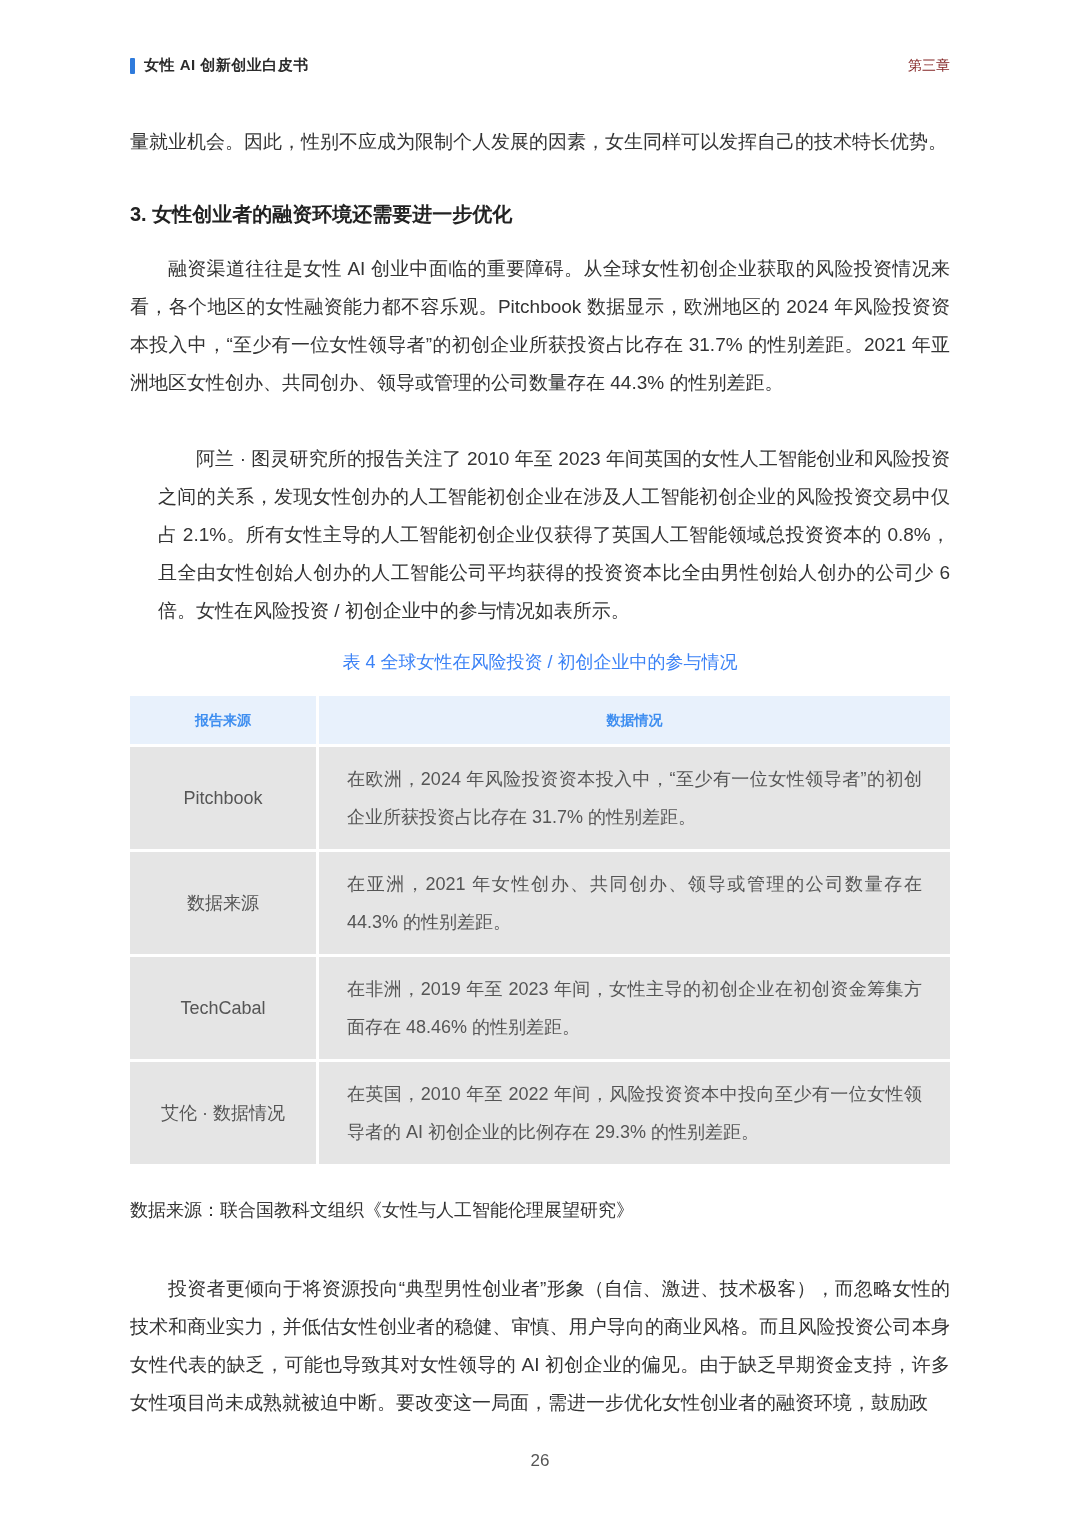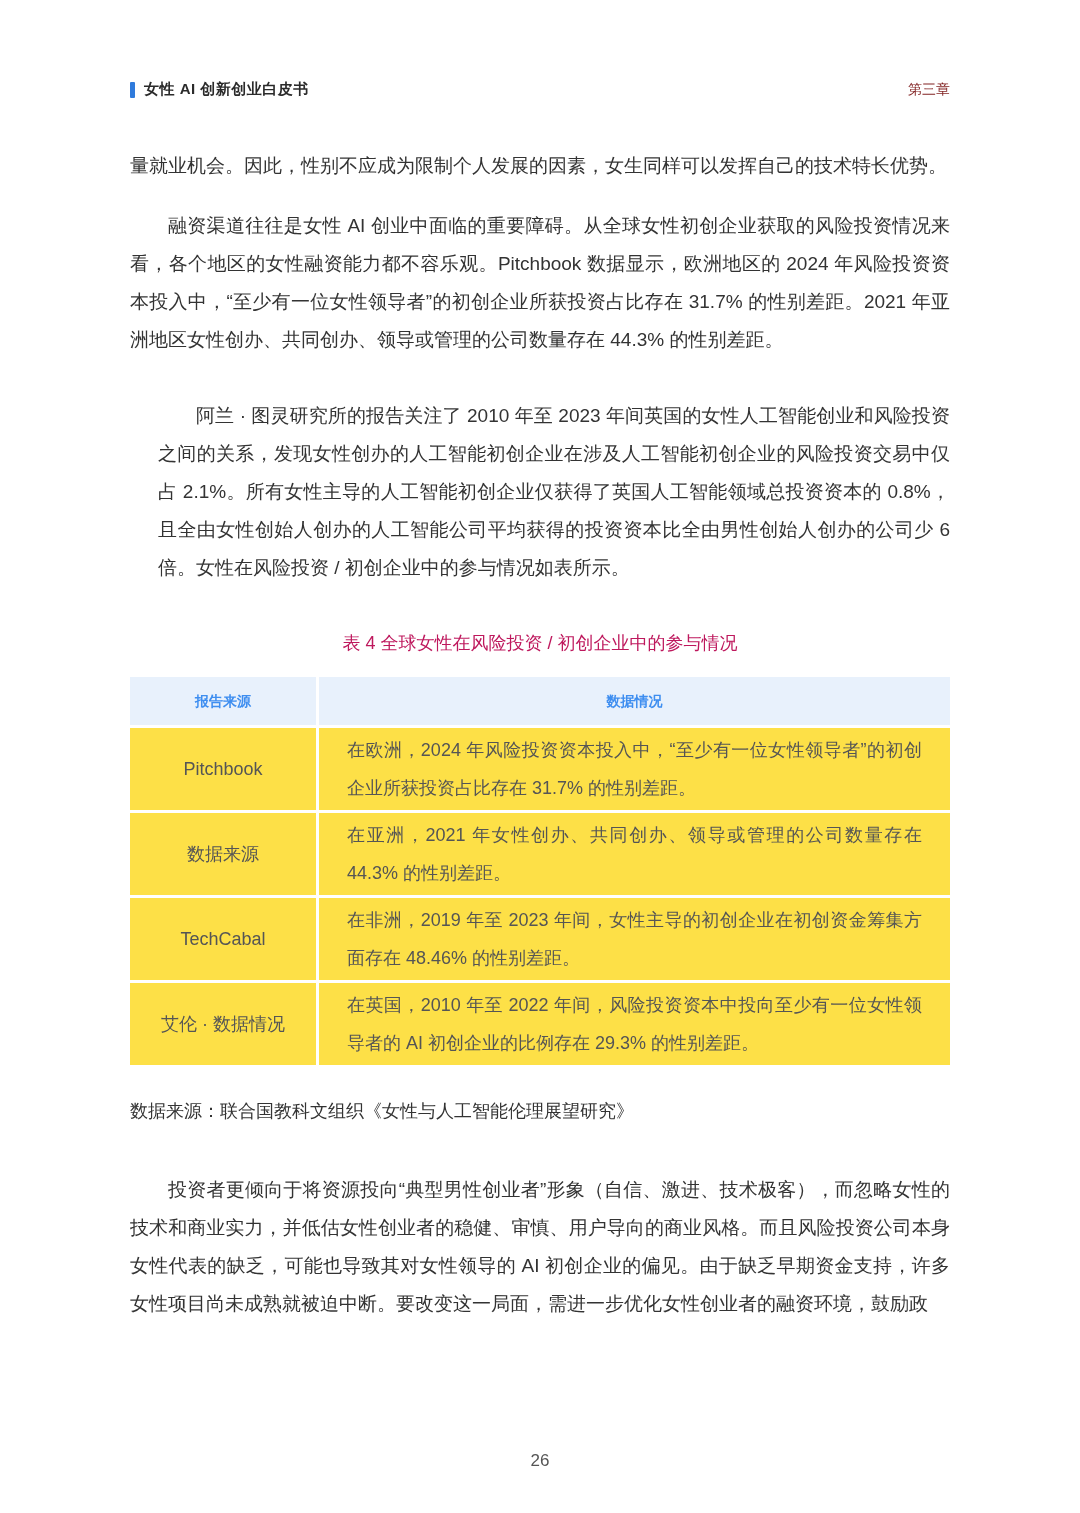--- a/index.html
+++ b/index.html
@@ -11,21 +11,21 @@
     height: 1513px;
     margin: 0 auto;
     background: #ffffff;
     position: relative;
     padding: 0 130px;
     overflow: hidden;
   }
 
   
   .page-header {
-    padding-top: 80px;
+    padding-top: 56px;
     display: flex;
     justify-content: space-between;
     align-items: center;
   }
   .header-left { display: flex; align-items: center; gap: 9px; }
   .accent-bar {
     width: 5px; height: 16px;
     background: #2f7bdc;
     border-radius: 1px;
     display: inline-block;
@@ -48,34 +48,34 @@
     margin-top: 40px;
     font-size: 20px;
     font-weight: bold;
     color: #222222;
   }
   .p1 { margin-top: 22px; }
   .p2 { margin-top: 38px; margin-left: 28px; }
 
   
   .table-title {
-    margin-top: 44px;
+    margin-top: 20px;
     text-align: center;
     font-size: 18px;
-    color: #be185d;
+    color: #3b82f6;
   }
   .data-table {
     margin-top: 22px;
     display: grid;
     grid-template-columns: 186px 1fr;
     gap: 3px;
     background: #ffffff;
   }
   .t-row { display: contents; }
-  .t-cell { background: #fde047; }
+  .t-cell { background: #e5e5e5; }
   .t-head .t-cell {
     background: #e8f1fc;
     color: #3e8ef0;
     font-weight: bold;
     font-size: 14px;
     display: flex;
     align-items: center;
     justify-content: center;
     height: 48px;
   }
@@ -88,21 +88,21 @@
     color: #555555;
     padding: 12px 8px;
     line-height: 30px;
   }
   .c2 {
     display: flex;
     align-items: center;
     font-size: 18px;
     color: #555555;
     line-height: 38px;
-    padding: 3px 28px;
+    padding: 13px 28px;
     text-align: justify;
   }
 
   .source-note {
     margin-top: 30px;
     font-size: 18px;
     color: #333333;
     line-height: 32px;
   }
 
@@ -127,20 +127,21 @@
       <span class="accent-bar"></span>
       <span class="header-title">女性 AI 创新创业白皮书</span>
     </div>
     <span class="header-chapter">第三章</span>
   </header>
 
   <main>
 
     <p class="para no-indent intro">量就业机会。因此，性别不应成为限制个人发展的因素，女生同样可以发挥自己的技术特长优势。</p>
 
+    <h3 class="section-heading">3. 女性创业者的融资环境还需要进一步优化</h3>
 
     <p class="para p1">融资渠道往往是女性 AI 创业中面临的重要障碍。从全球女性初创企业获取的风险投资情况来看，各个地区的女性融资能力都不容乐观。Pitchbook 数据显示，欧洲地区的 2024 年风险投资资本投入中，“至少有一位女性领导者”的初创企业所获投资占比存在 31.7% 的性别差距。2021 年亚洲地区女性创办、共同创办、领导或管理的公司数量存在 44.3% 的性别差距。</p>
 
     <p class="para p2">阿兰 · 图灵研究所的报告关注了 2010 年至 2023 年间英国的女性人工智能创业和风险投资之间的关系，发现女性创办的人工智能初创企业在涉及人工智能初创企业的风险投资交易中仅占 2.1%。所有女性主导的人工智能初创企业仅获得了英国人工智能领域总投资资本的 0.8%，且全由女性创始人创办的人工智能公司平均获得的投资资本比全由男性创始人创办的公司少 6 倍。女性在风险投资 / 初创企业中的参与情况如表所示。</p>
 
     <div class="table-title">表 4 全球女性在风险投资 / 初创企业中的参与情况</div>
 
     <div class="data-table">
 
       <div class="t-row t-head">

